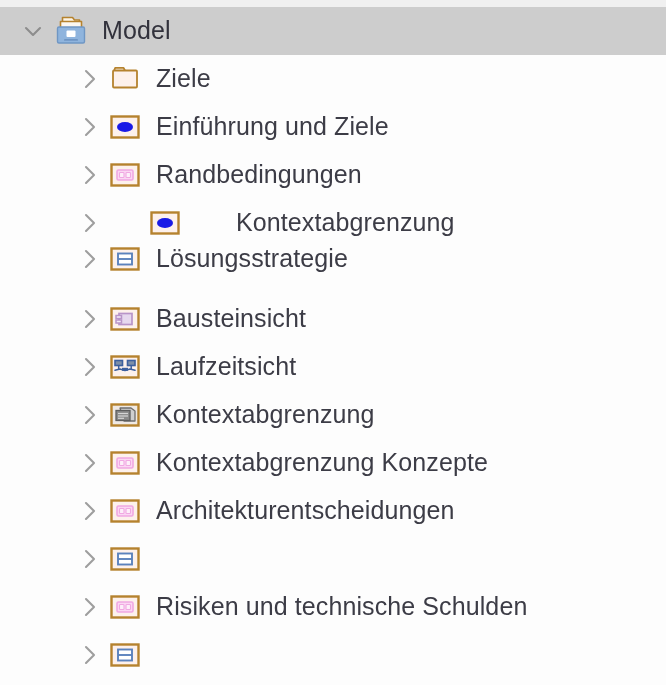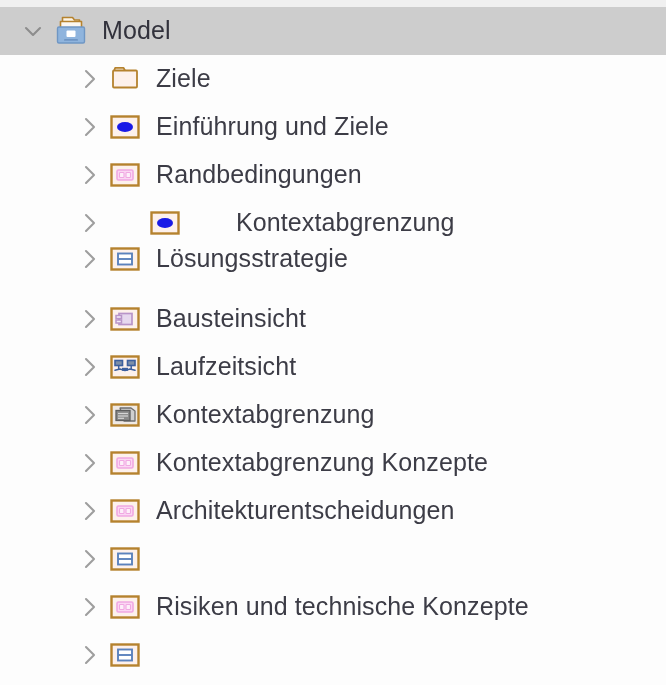--- a/index.html
+++ b/index.html
@@ -255,21 +255,21 @@
     </svg>
   </span>
       <span class="iconcell">
     <svg width="36" height="32" viewBox="0 0 36 32">
       <rect x="4.5" y="5.5" width="27" height="21" fill="#fdf1ec" stroke="#b5822e" stroke-width="2.4"></rect>
       <rect x="10" y="11" width="16" height="10" rx="1.5" fill="#fbd7f3" stroke="#f0a8e2" stroke-width="1.6"></rect>
       <rect x="12.5" y="13.5" width="4.5" height="5" rx="0.8" fill="#fdeff9" stroke="#f0a8e2" stroke-width="1.1"></rect>
       <rect x="19" y="13.5" width="4.5" height="5" rx="0.8" fill="#fdeff9" stroke="#f0a8e2" stroke-width="1.1"></rect>
     </svg>
   </span>
-      <span class="label">Risiken und technische Konzepte</span>
+      <span class="label">Risiken und technische Schulden</span>
     </div>
     <div class="row lvl1" style="top: 631px;">
       <span class="twisty">
     <svg width="26" height="26" viewBox="0 0 26 26">
       <path d="M10 5 L18 13 L10 21" fill="none" stroke="#9e9e9e" stroke-width="2.1" stroke-linecap="round" stroke-linejoin="round"></path>
     </svg>
   </span>
       <span class="iconcell">
     <svg width="36" height="32" viewBox="0 0 36 32">
       <rect x="4.5" y="5.5" width="27" height="21" fill="#fdf1ec" stroke="#b5822e" stroke-width="2.4"></rect>

